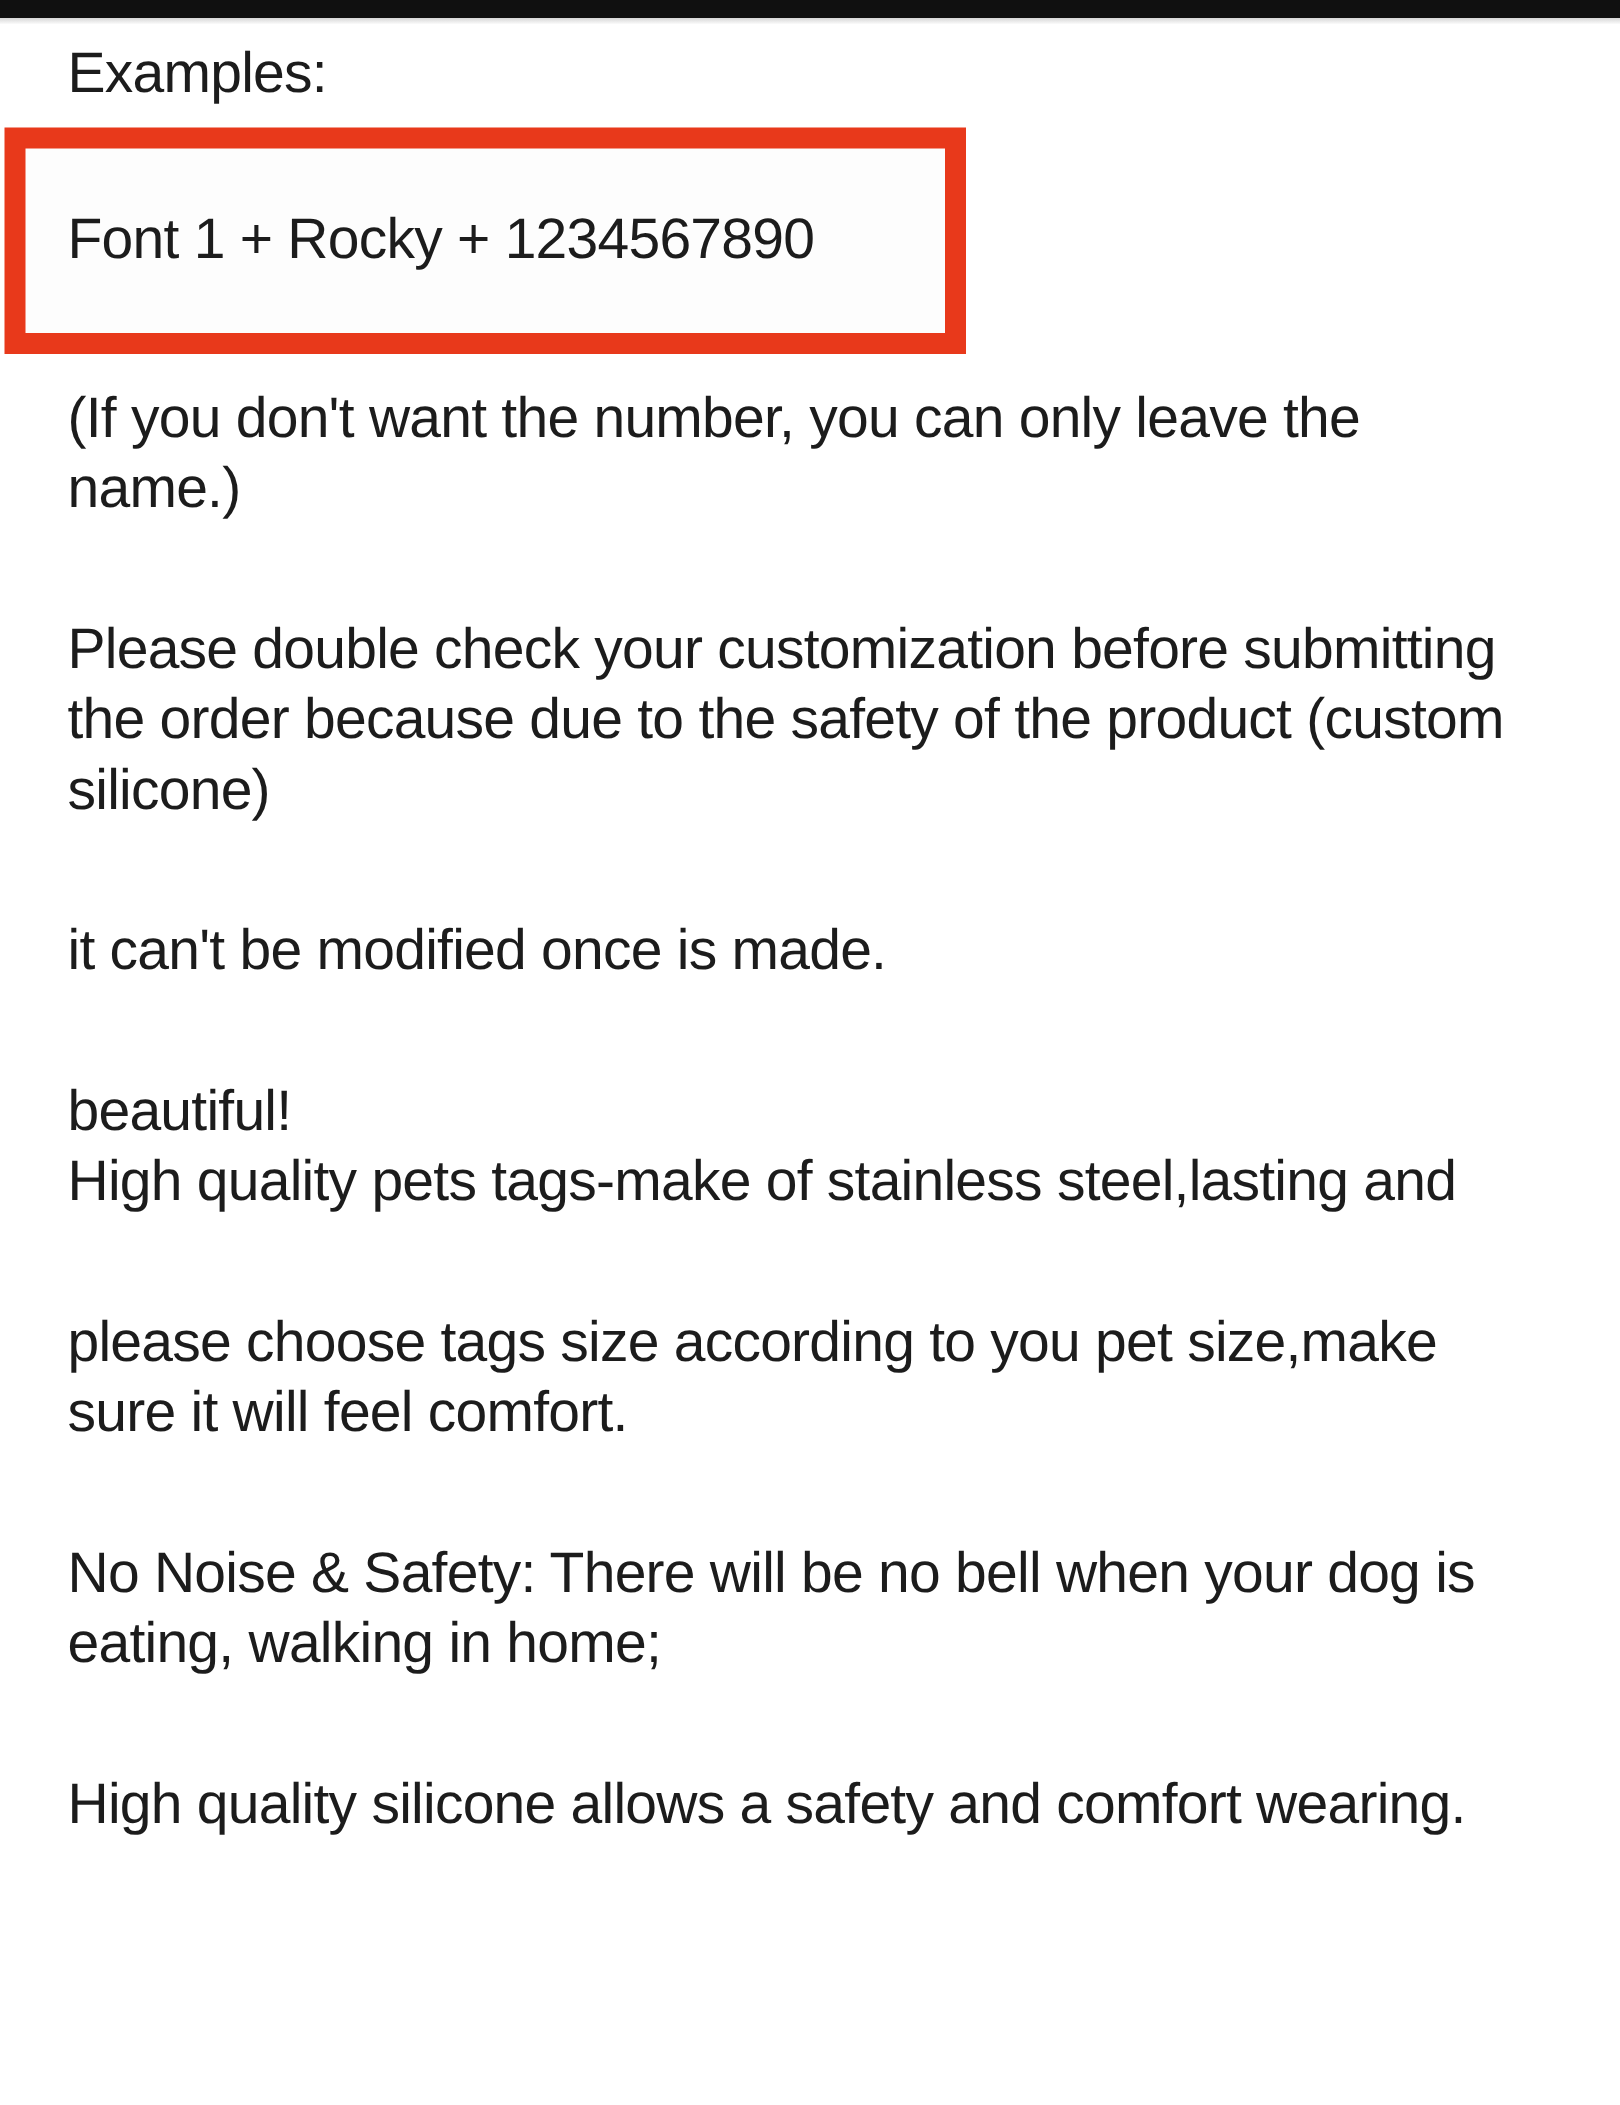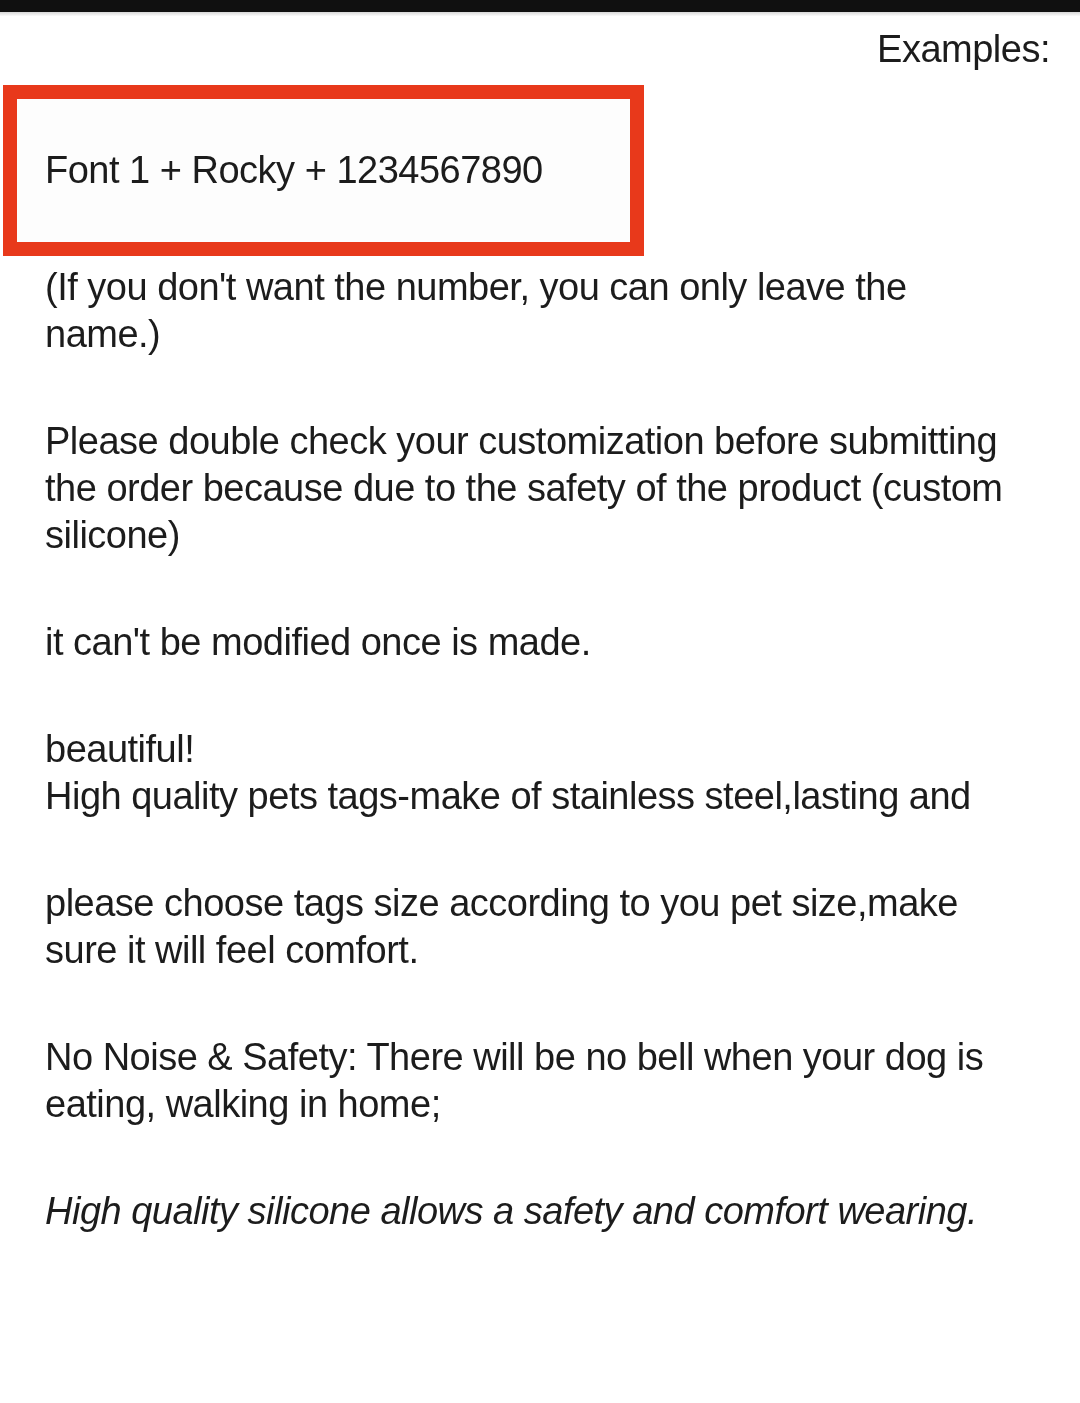--- a/index.html
+++ b/index.html
@@ -29,37 +29,36 @@
   .content {
     padding: 10px 30px 40px 45px;
     color: #1c1c1c;
     font-size: 38px;
     line-height: 47px;
     letter-spacing: -0.5px;
   }
   .examples-label {
     margin-bottom: 12px;
     white-space: nowrap;
-    text-align: right;
   }
   .example-box {
     box-sizing: border-box;
     margin-left: -42px;
     width: 641px;
-    height: 171px;
+    height: 151px;
     border: 14px solid #e8391b;
     background: #fdfdfd;
     display: flex;
     align-items: center;
     padding-left: 28px;
   }
   .example-box .line { white-space: nowrap; }
-  .paragraphs { margin-top: 8px; }
+  .paragraphs { margin-top: 20px; }
   .para { margin-bottom: 60px; }
-  .para:last-child { margin-bottom: 0; font-style: italic; }
+  .para:last-child { margin-bottom: 0; }
   .line { white-space: nowrap; }
 </style>
 </head>
 <body>
 
 <div class="page">
 
   <div class="top-bar"></div>
   <div class="top-divider"></div>
 

